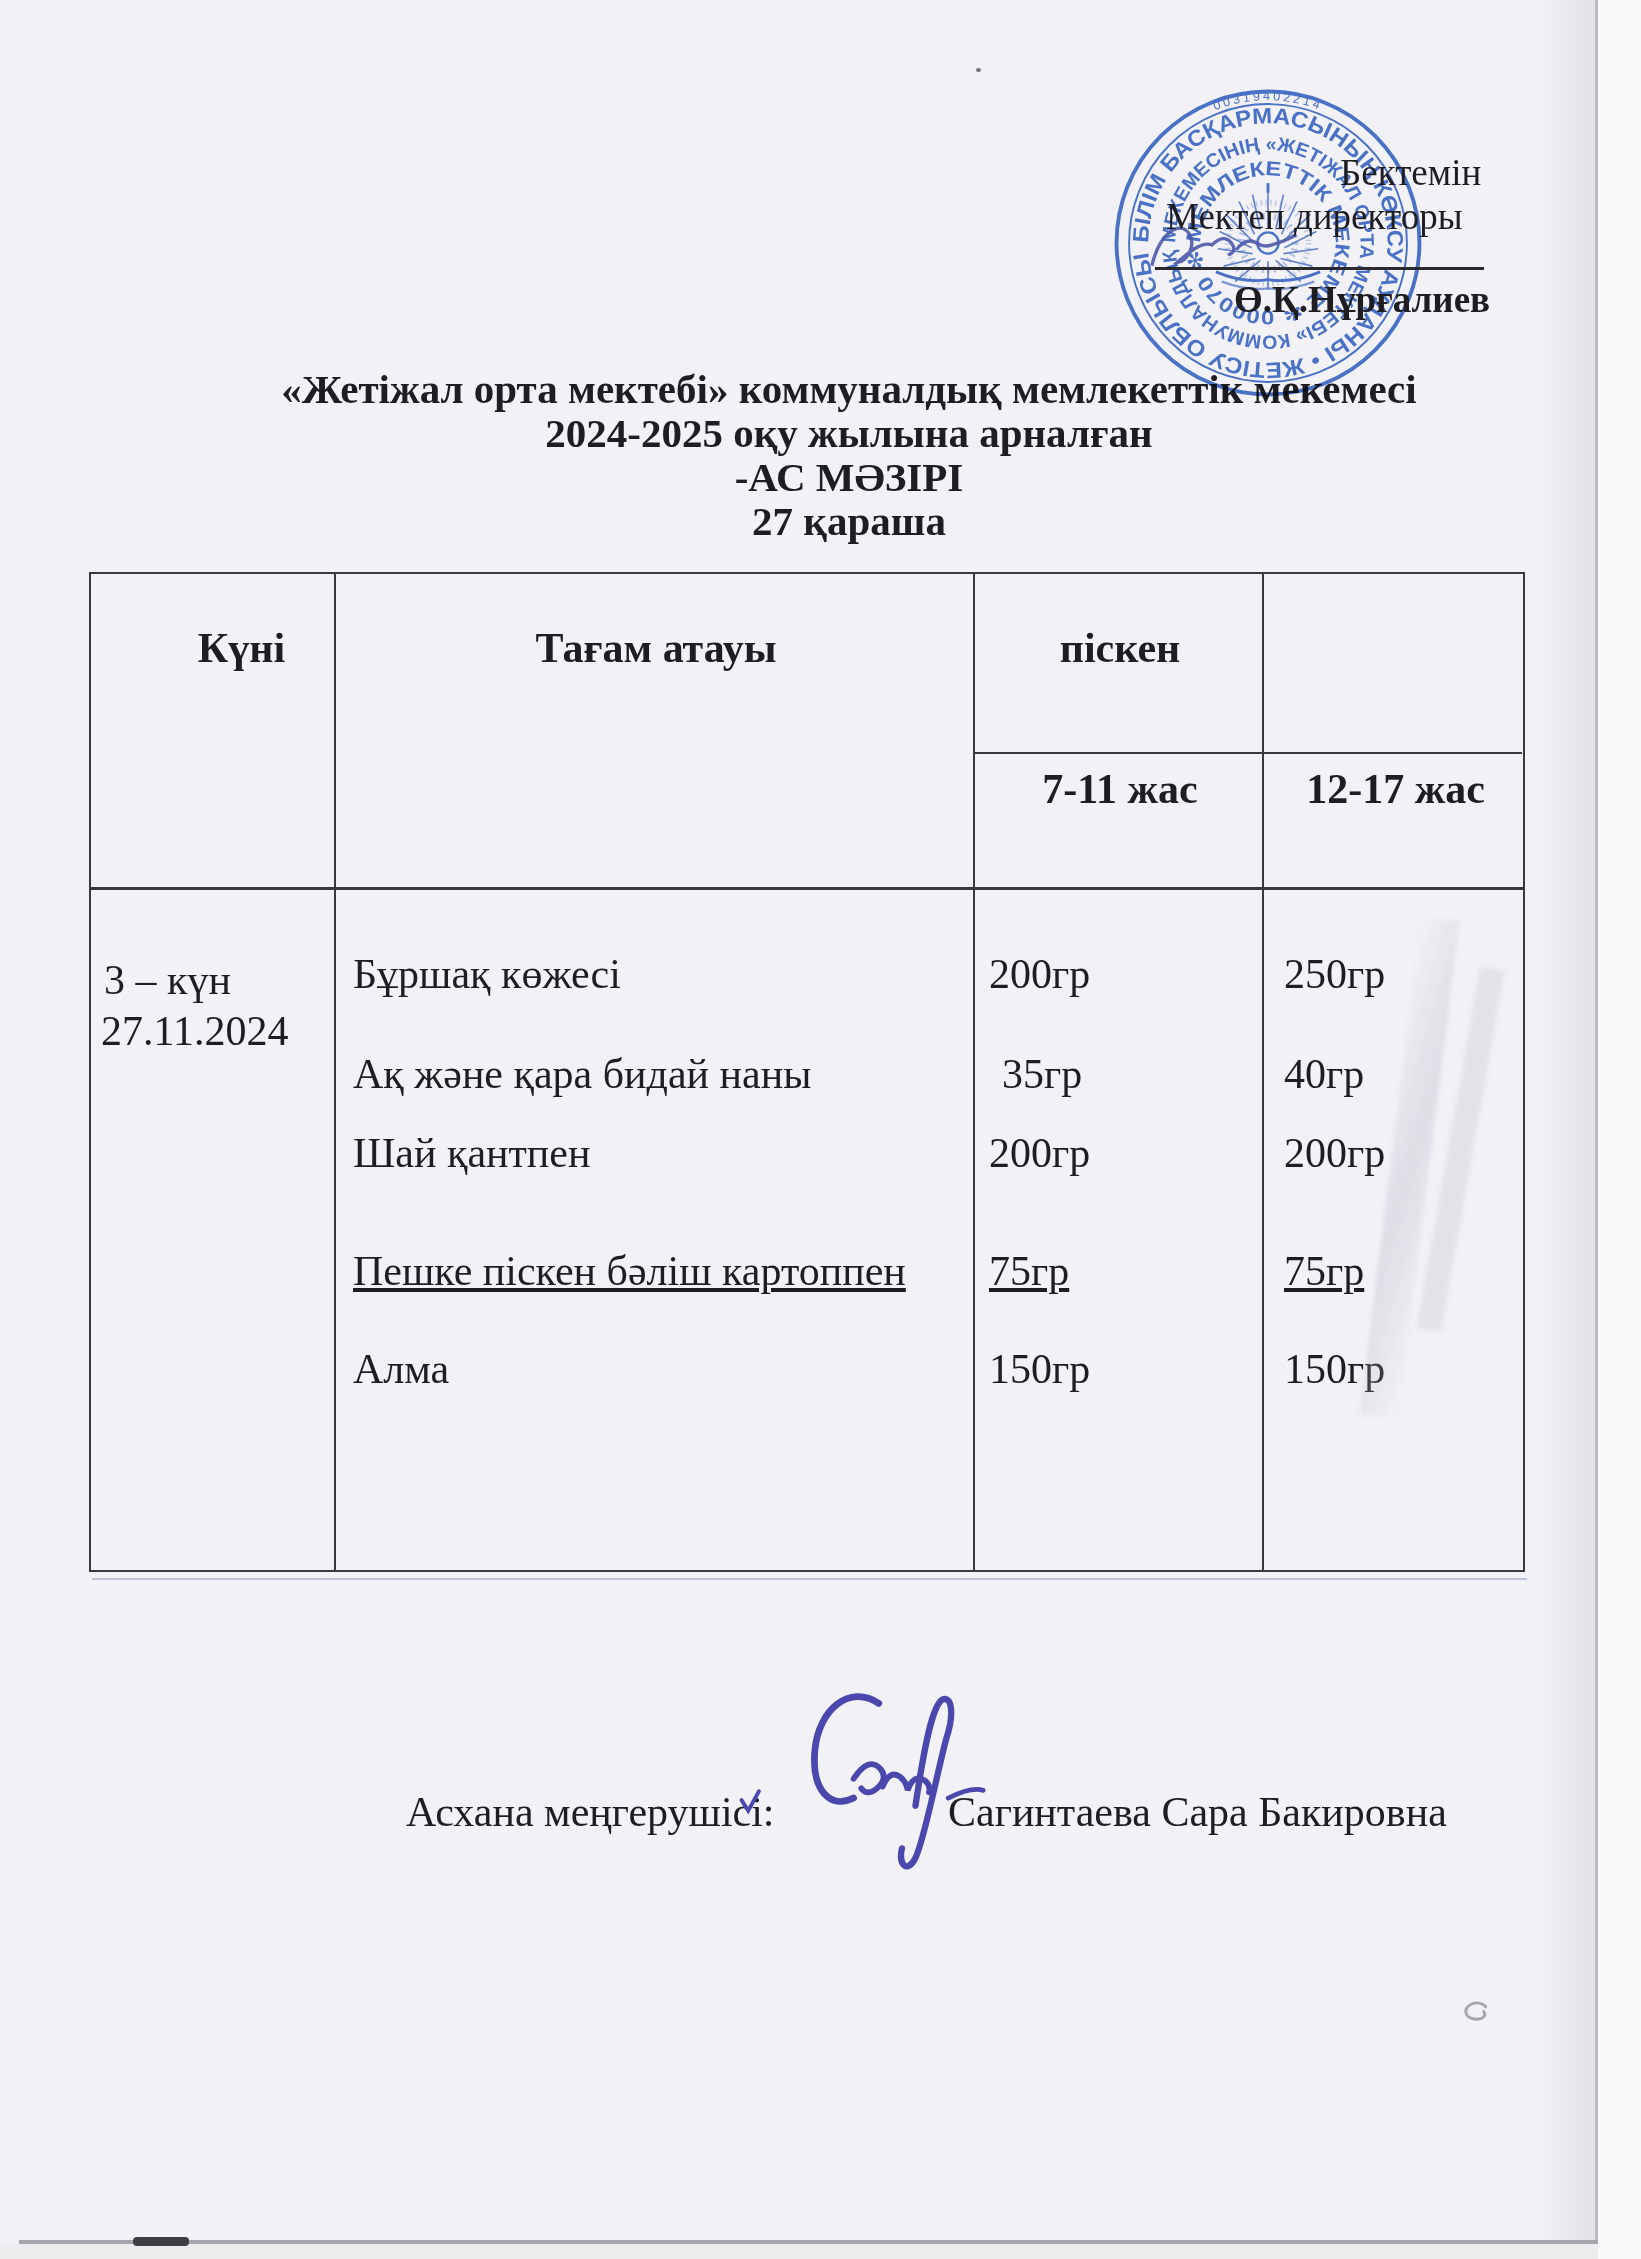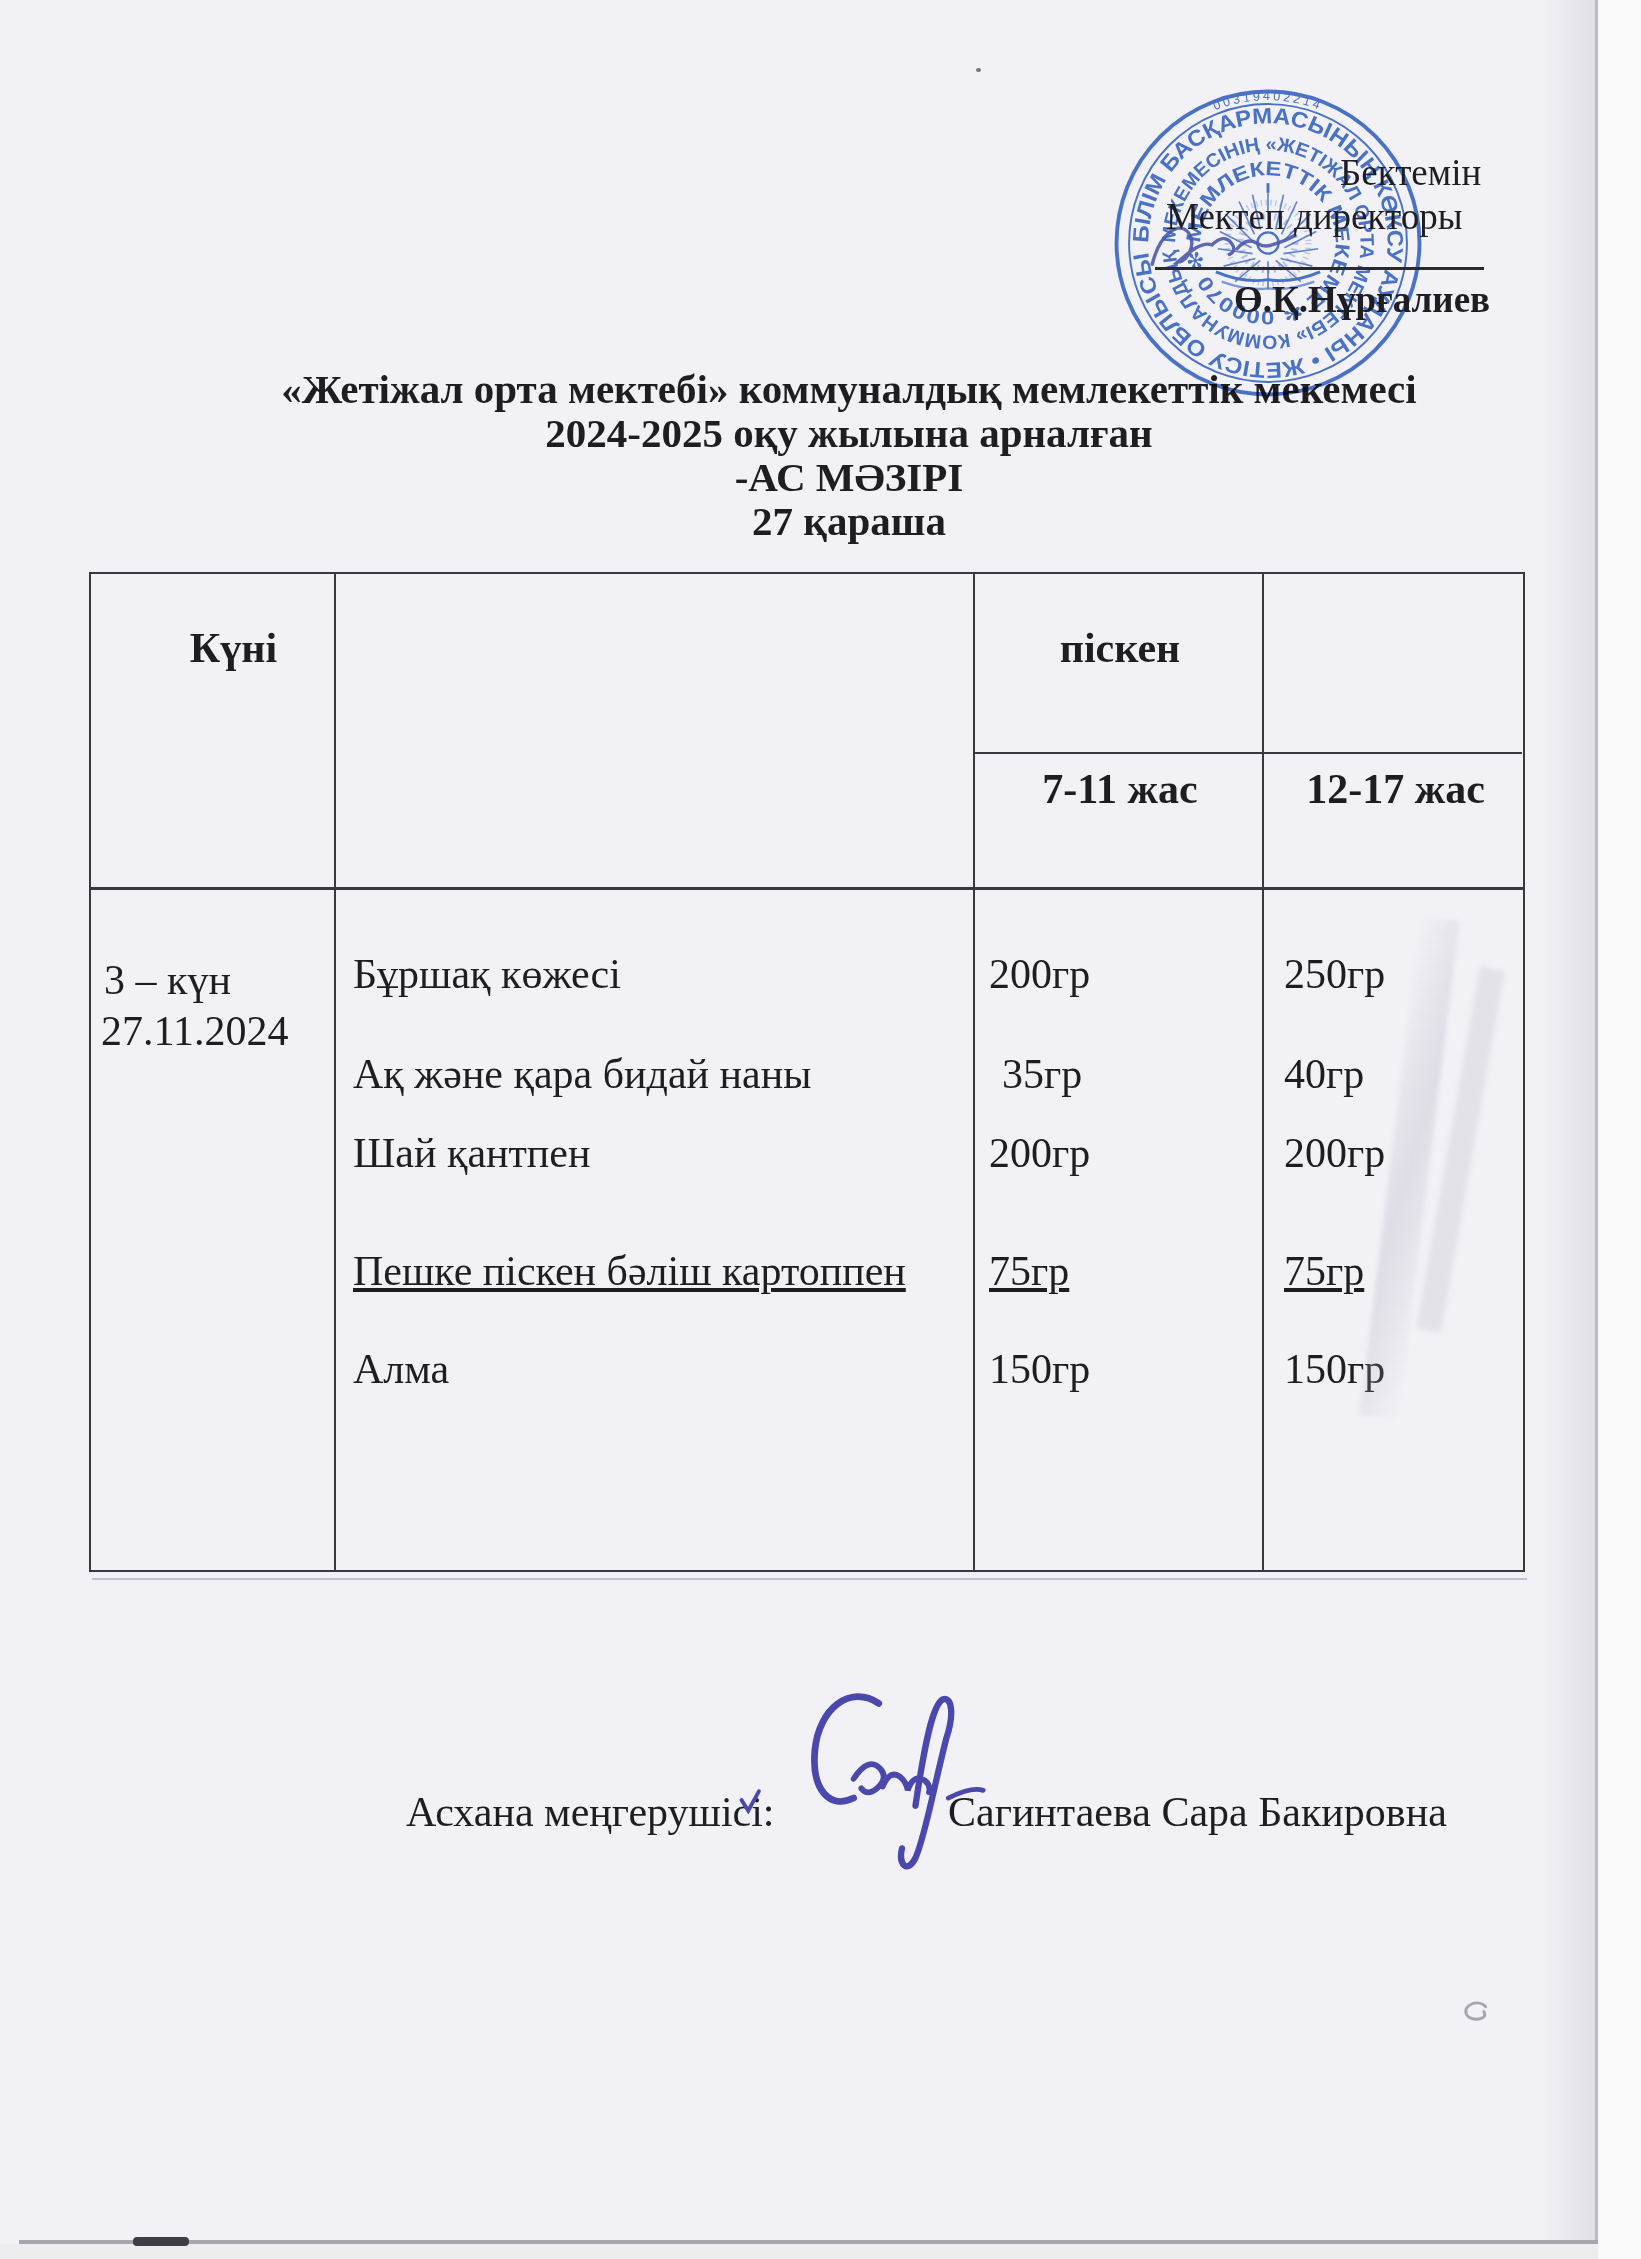--- a/index.html
+++ b/index.html
@@ -39,21 +39,21 @@
   .v1{left:243px; top:0; width:1.9px; height:100%;}
   .v2{left:882px; top:0; width:1.9px; height:100%;}
   .v3{left:1171px; top:0; width:1.9px; height:100%;}
   .h-head{left:0; top:313px; width:100%; height:2.9px;}
   .h-sub{left:882px; top:178px; width:549px; height:1.9px;}
   .tbl-bottom-ghost{left:92px; top:1578px; width:1435px; height:1.9px; background:#7d88ad; opacity:.45; z-index:2;}
   .cell{position:absolute; font-size:42px; white-space:nowrap;}
   .cell.b{font-weight:bold;}
   .cell.c{text-align:center;}
   
-  .th-date  {left:88px;   top:624px; width:291px;}
+  .th-date  {left:96px;   top:624px; width:291px;}
   .th-dish  {left:338px;  top:624px; width:636px;}
   .th-out   {left:977px; top:624px; width:286px;}
   .th-age1  {left:977px; top:765px; width:286px;}
   .th-age2  {left:1266px; top:765px; width:259px;}
   
   .day-label{left:104px; top:956px;}
   .day-date {left:101px; top:1007px;}
   
   .dish{left:353px;}
   .w1{left:989px;}
@@ -150,20 +150,21 @@
   <div class="abs menu-table">
     <div class="vline v1"></div>
     <div class="vline v2"></div>
     <div class="vline v3"></div>
     <div class="hline h-head"></div>
     <div class="hline h-sub"></div>
   </div>
   <div class="abs tbl-bottom-ghost"></div>
 
   <div class="abs cell b c th-date">Күні</div>
+  <div class="abs cell b c th-dish">Тағам атауы</div>
   <div class="abs cell b c th-out">піскен</div>
   <div class="abs cell b c th-age1">7-11 жас</div>
   <div class="abs cell b c th-age2">12-17 жас</div>
 
   <div class="abs cell day-label">3 – күн</div>
   <div class="abs cell day-date">27.11.2024</div>
 
   <div class="abs cell dish r0">Бұршақ көжесі</div>
   <div class="abs cell w1 r0">200гр</div>
   <div class="abs cell w2 r0">250гр</div>

